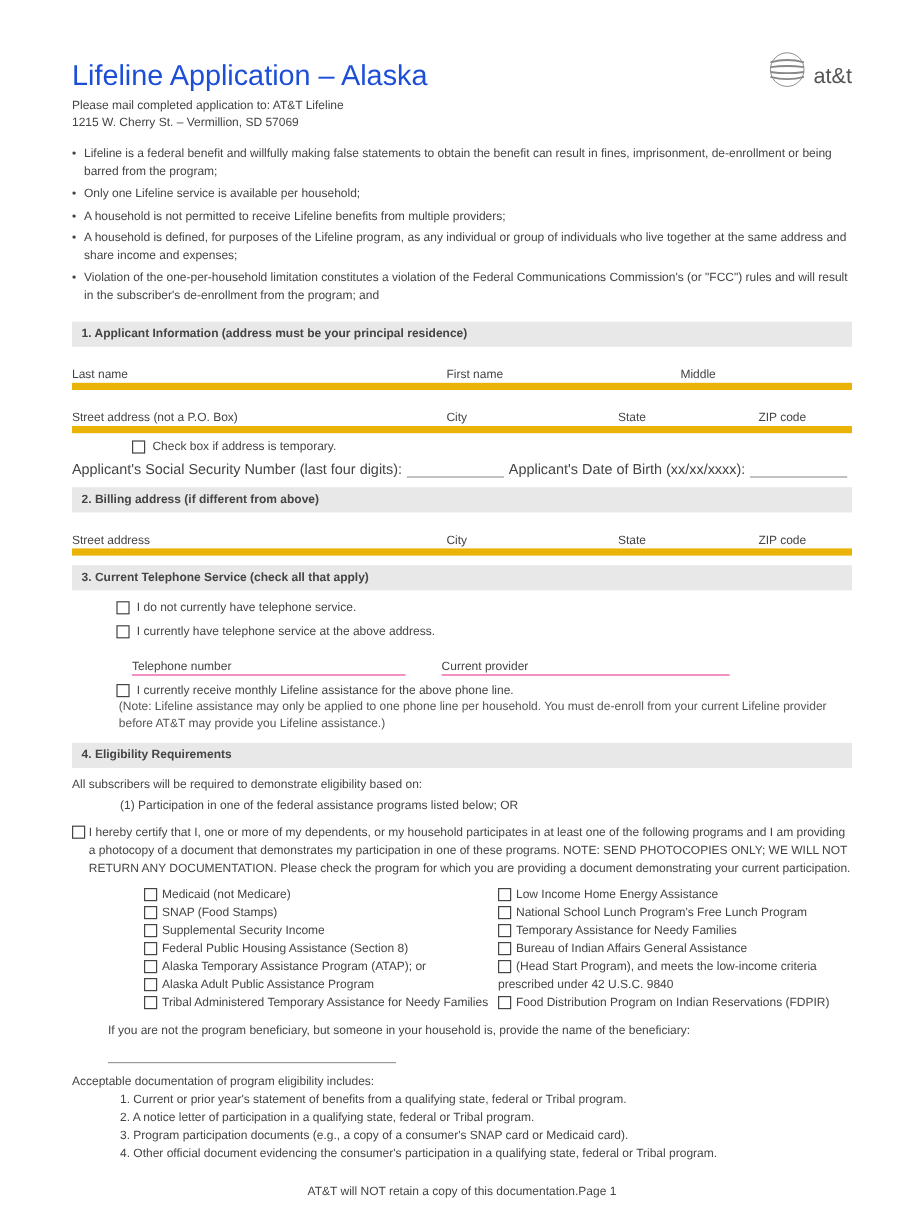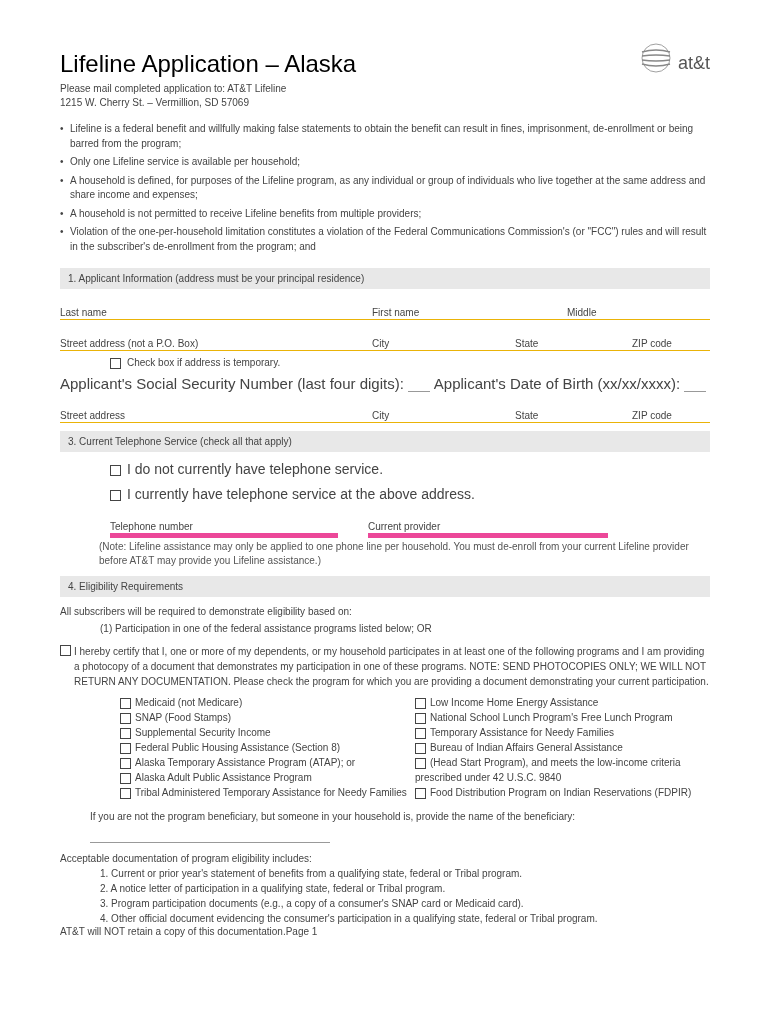--- a/index.html
+++ b/index.html
@@ -1,55 +1,55 @@
 <!DOCTYPE html>
 <html><head>
 <meta charset="utf-8">
 <style>
 body{margin:0;padding:0;background:#fff;font-family:Arial,Helvetica,sans-serif;font-size:10px;color:#333;width:770px}
 .page{padding:50px 60px 30px 60px}
 .header{display:flex;justify-content:space-between;align-items:flex-start;margin-bottom:4px}
-.title{font-size:24px;font-weight:300;color:#000000;margin:0 0 4px 0}
+.title{font-size:24px;font-weight:300;color:#1d4ed8;margin:0 0 4px 0}
 .mail-to{font-size:10px;color:#444;line-height:1.4}
 .logo{display:flex;align-items:flex-end;gap:6px;margin-top:-8px}
 .globe{width:32px;height:32px}
 .brand{font-size:18px;color:#555;font-weight:400}
 .bullets{margin:12px 0 14px 0;padding:0;list-style:none}
 .bullets li{font-size:10px;color:#444;line-height:1.45;margin-bottom:4px;padding-left:10px;position:relative}
 .bullets li::before{content:"•";position:absolute;left:0;top:0}
-.section-bar{background:#e8e8e8;padding:5px 8px;font-size:10px;font-weight:normal;color:#444;margin:8px 0}
-.field-row{display:flex;border-bottom:1px solid #eab308;margin-top:18px;padding-bottom:1px}
+.section-bar{background:#e8e8e8;padding:5px 8px;font-size:10px;font-weight:bold;color:#444;margin:8px 0}
+.field-row{display:flex;border-bottom:6px solid #eab308;margin-top:18px;padding-bottom:1px}
 .field{font-size:10px;color:#444;flex:1}
 .field.street{flex:0 0 48%}
 .field.city{flex:0 0 22%}
 .field.state{flex:0 0 18%}
 .field.zip{flex:0 0 12%}
 .check-line{font-size:10px;color:#444;margin:6px 0 6px 50px}
 .checkbox{display:inline-block;width:9px;height:9px;border:1px solid #444;vertical-align:middle;margin-right:6px}
-.ssn-line{font-size:15px;color:#444;margin:1px 0;display:flex}
+.ssn-line{font-size:12px;color:#444;margin:1px 0;display:flex}
 .ssn-line .blank{border-bottom:1px solid #999;flex:1;margin:0 4px;max-width:110px}
 .tel-row{display:flex;margin:16px 0 2px 50px}
-.tel-field{border-bottom:5px solid #ec4899;font-size:10px;color:#444;padding-bottom:1px}
+.tel-field{border-bottom:1px solid #ec4899;font-size:10px;color:#444;padding-bottom:1px}
 .tel-field.num{flex:0 0 38%;margin-right:30px}
 .tel-field.prov{flex:0 0 40%}
-.indent-check{margin-left:50px;font-size:14px;color:#444;margin-top:6px;line-height:1.4}
+.indent-check{margin-left:37px;font-size:10px;color:#444;margin-top:6px;line-height:1.4}
 .note{font-size:10px;color:#555;margin-left:39px;line-height:1.4}
 .elig-intro{font-size:10px;color:#444;margin:8px 0 2px 0;line-height:1.45}
 .elig-sub{font-size:10px;color:#444;margin-left:40px;line-height:1.45}
 .cert{font-size:10px;color:#444;margin:8px 0 6px 0;line-height:1.5;padding-left:14px;position:relative}
 .cert .checkbox{position:absolute;left:0;top:1px}
 .programs{display:flex;margin-left:60px;font-size:10px;color:#444}
 .prog-col{flex:1}
 .prog-item{line-height:1.5}
 .prog-item .checkbox{margin-right:4px}
 .benef{font-size:10px;color:#444;margin:10px 0 4px 30px;line-height:1.4}
 .benef-line{border-bottom:1px solid #999;width:240px;height:14px;margin-left:30px;margin-bottom:10px}
 .accept{font-size:10px;color:#444;margin:6px 0 2px 0}
 .accept-item{font-size:10px;color:#444;margin-left:40px;line-height:1.5}
-.footer{display:flex;justify-content:flex-start;font-size:10px;color:#444;margin-top:0}
+.footer{display:flex;justify-content:center;font-size:10px;color:#444;margin-top:19px}
 </style>
 </head>
 <body>
 
 <div class="page">
   <div class="header">
     <div>
       <h1 class="title">Lifeline Application – Alaska</h1>
       <div class="mail-to">
         <div>Please mail completed application to: AT&amp;T Lifeline</div>
@@ -61,22 +61,22 @@
           <circle cx="16" cy="16" r="14" fill="none" stroke="#888" stroke-width="0.8"></circle>
           <path d="M2 10 Q16 6 30 10 M2 14 Q16 12 30 14 M2 18 Q16 20 30 18 M2 22 Q16 26 30 22" stroke="#888" stroke-width="1.5" fill="none"></path>
         </svg>
       <span class="brand">at&amp;t</span>
     </div>
   </div>
 
   <ul class="bullets">
     <li>Lifeline is a federal benefit and willfully making false statements to obtain the benefit can result in fines, imprisonment, de-enrollment or being barred from the program;</li>
     <li>Only one Lifeline service is available per household;</li>
+    <li>A household is not permitted to receive Lifeline benefits from multiple providers;</li>
     <li>A household is defined, for purposes of the Lifeline program, as any individual or group of individuals who live together at the same address and share income and expenses;</li>
-    <li>A household is not permitted to receive Lifeline benefits from multiple providers;</li>
     <li>Violation of the one-per-household limitation constitutes a violation of the Federal Communications Commission's (or "FCC") rules and will result in the subscriber's de-enrollment from the program; and</li>
   </ul>
 
   <div class="section-bar">1. Applicant Information (address must be your principal residence)</div>
   <div class="field-row">
     <div class="field" style="flex:0 0 48%">Last name</div>
     <div class="field" style="flex:0 0 30%">First name</div>
     <div class="field" style="flex:0 0 22%">Middle</div>
   </div>
   <div class="field-row">
@@ -86,34 +86,36 @@
     <div class="field zip">ZIP code</div>
   </div>
   <div class="check-line"><span class="checkbox"></span><span>Check box if address is temporary.</span></div>
   <div class="ssn-line">
     <span>Applicant's Social Security Number (last four digits):</span>
       <span class="blank"></span>
     <span>Applicant's Date of Birth (xx/xx/xxxx):</span>
       <span class="blank"></span>
   </div>
 
+  <div class="section-bar">2. Billing address (if different from above)</div>
   <div class="field-row">
     <div class="field street">Street address</div>
     <div class="field city">City</div>
     <div class="field state">State</div>
     <div class="field zip">ZIP code</div>
   </div>
 
   <div class="section-bar">3. Current Telephone Service (check all that apply)</div>
   <div class="indent-check"><span class="checkbox"></span><span>I do not currently have telephone service.</span></div>
   <div class="indent-check"><span class="checkbox"></span><span>I currently have telephone service at the above address.</span></div>
   <div class="tel-row">
     <div class="tel-field num">Telephone number</div>
     <div class="tel-field prov">Current provider</div>
   </div>
+  <div class="indent-check"><span class="checkbox"></span><span>I currently receive monthly Lifeline assistance for the above phone line.</span></div>
   <div class="note">(Note: Lifeline assistance may only be applied to one phone line per household. You must de-enroll from your current Lifeline provider before AT&amp;T may provide you Lifeline assistance.)</div>
 
   <div class="section-bar">4. Eligibility Requirements</div>
   <div class="elig-intro">All subscribers will be required to demonstrate eligibility based on:</div>
   <div class="elig-sub">(1) Participation in one of the federal assistance programs listed below; OR</div>
   <div class="cert"><span class="checkbox"></span><span>I hereby certify that I, one or more of my dependents, or my household participates in at least one of the following programs and I am providing a photocopy of a document that demonstrates my participation in one of these programs. NOTE: SEND PHOTOCOPIES ONLY; WE WILL NOT RETURN ANY DOCUMENTATION. Please check the program for which you are providing a document demonstrating your current participation.</span></div>
 
   <div class="programs">
     <div class="prog-col">
       <div class="prog-item"><span class="checkbox"></span><span>Medicaid (not Medicare)</span></div>

